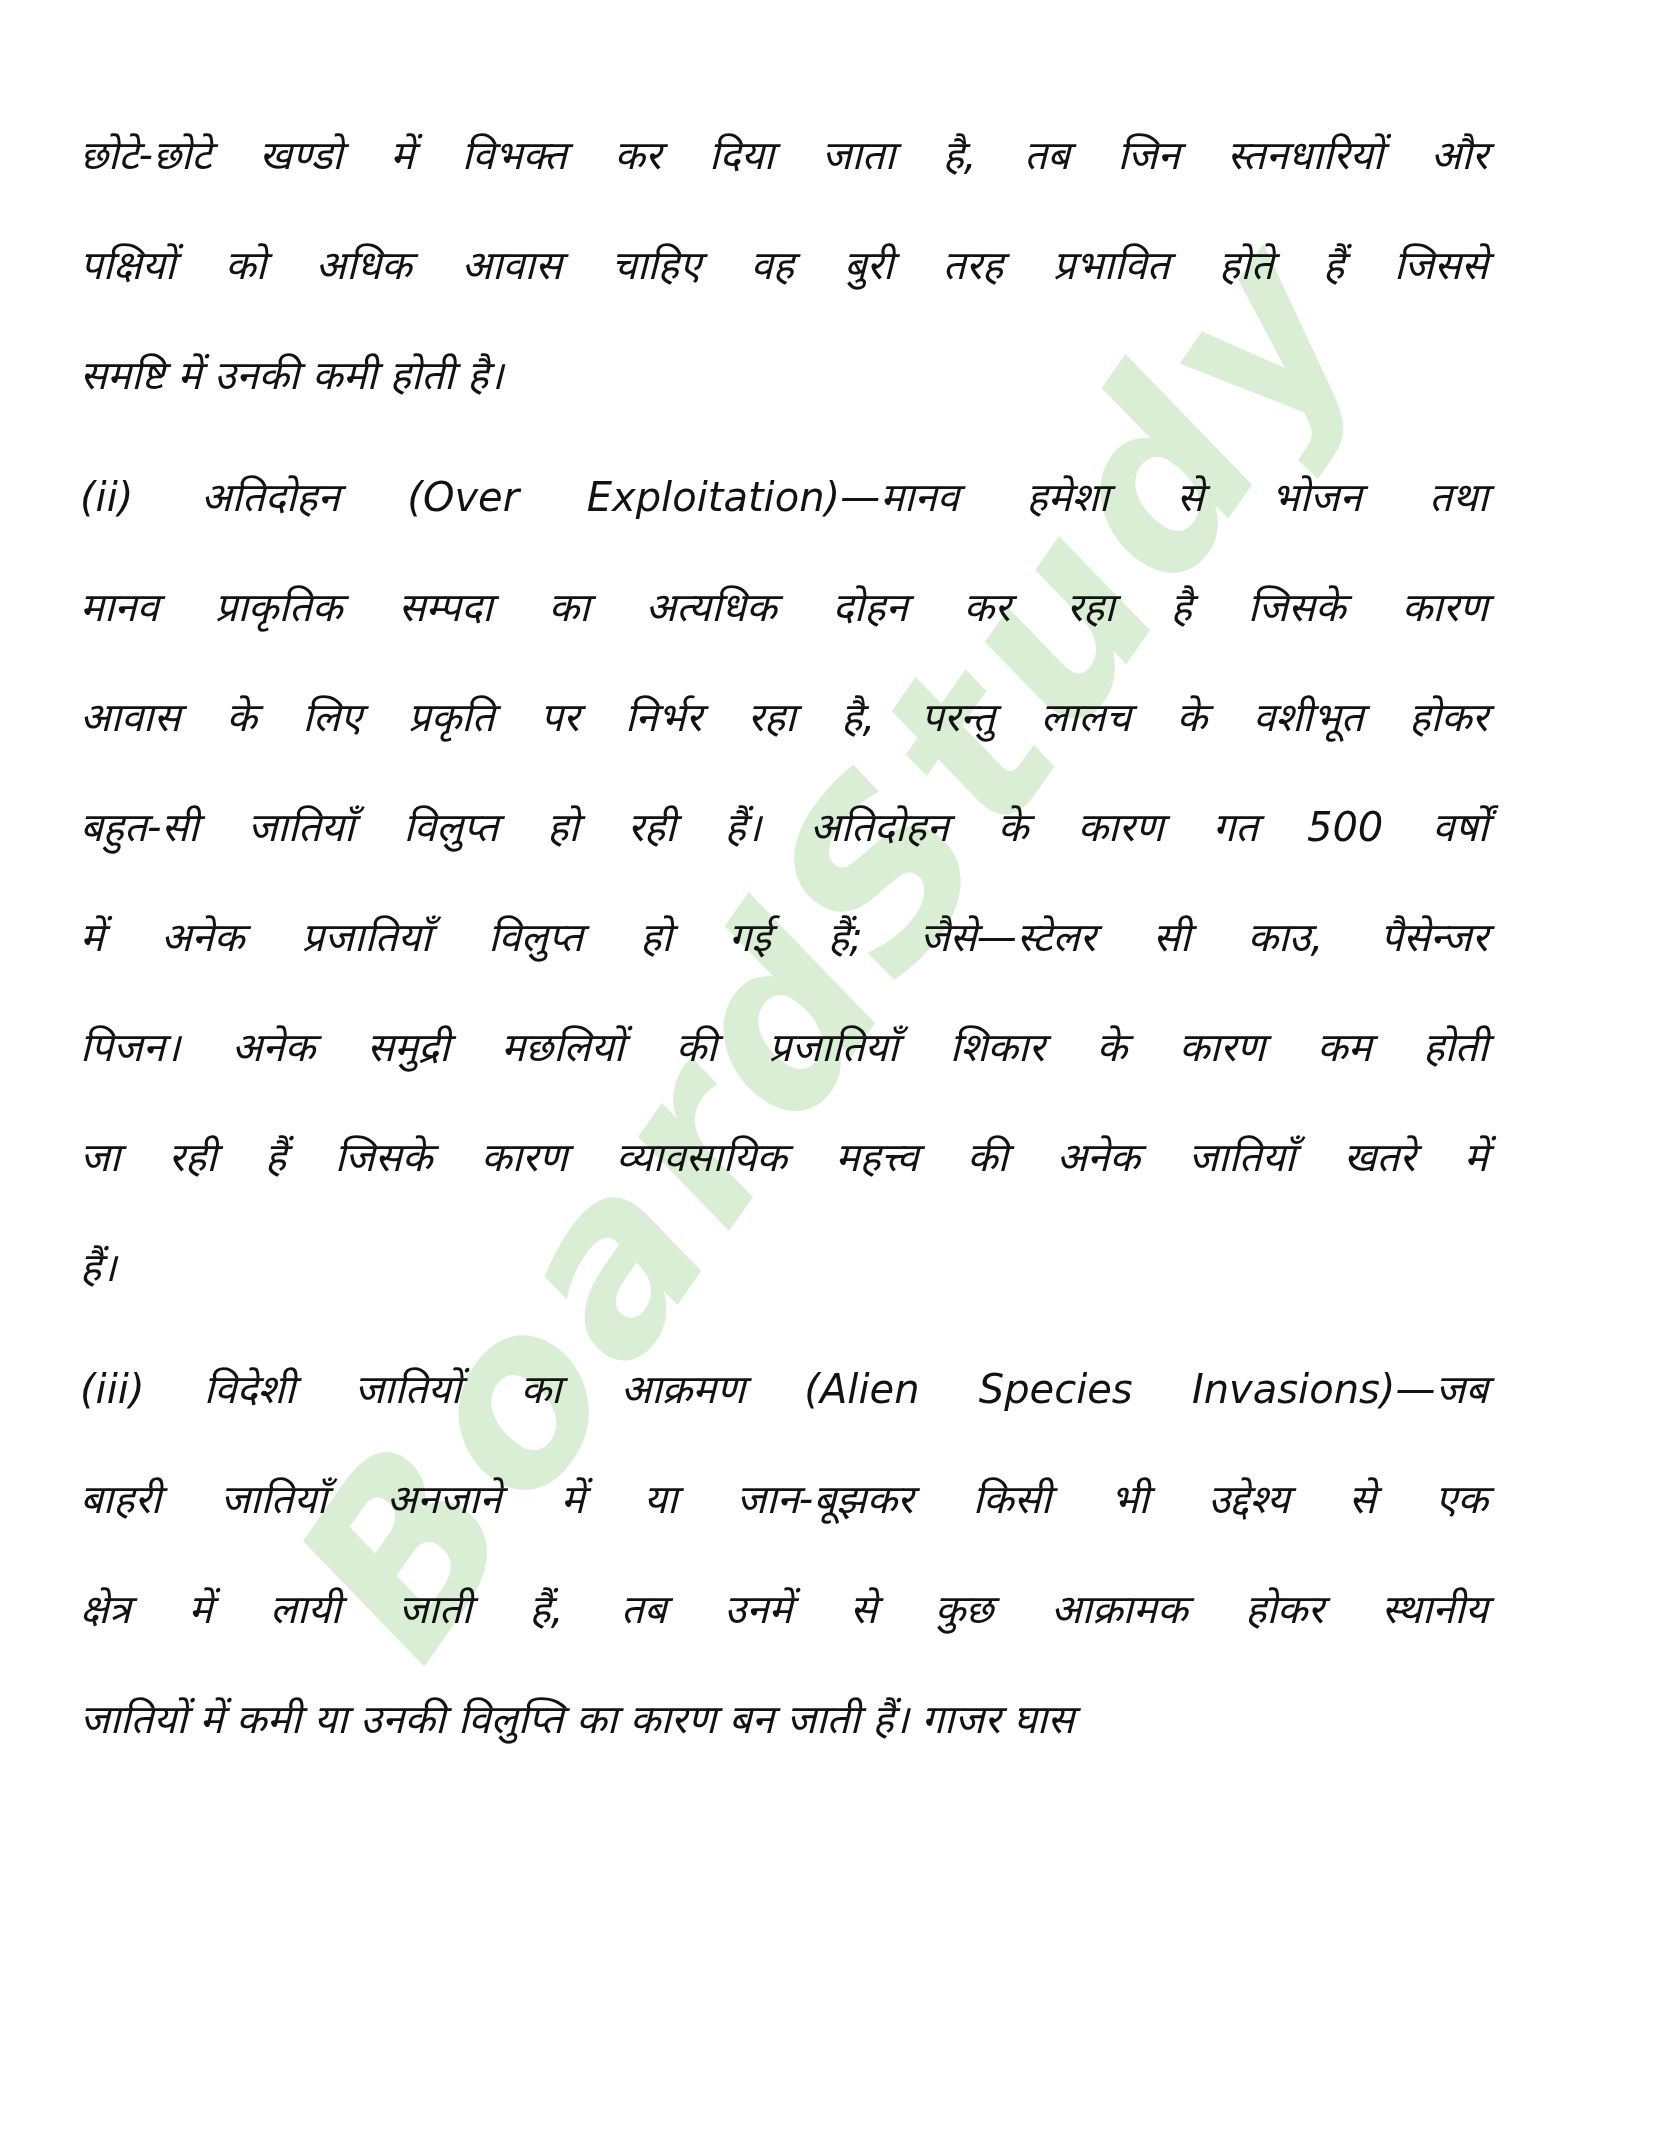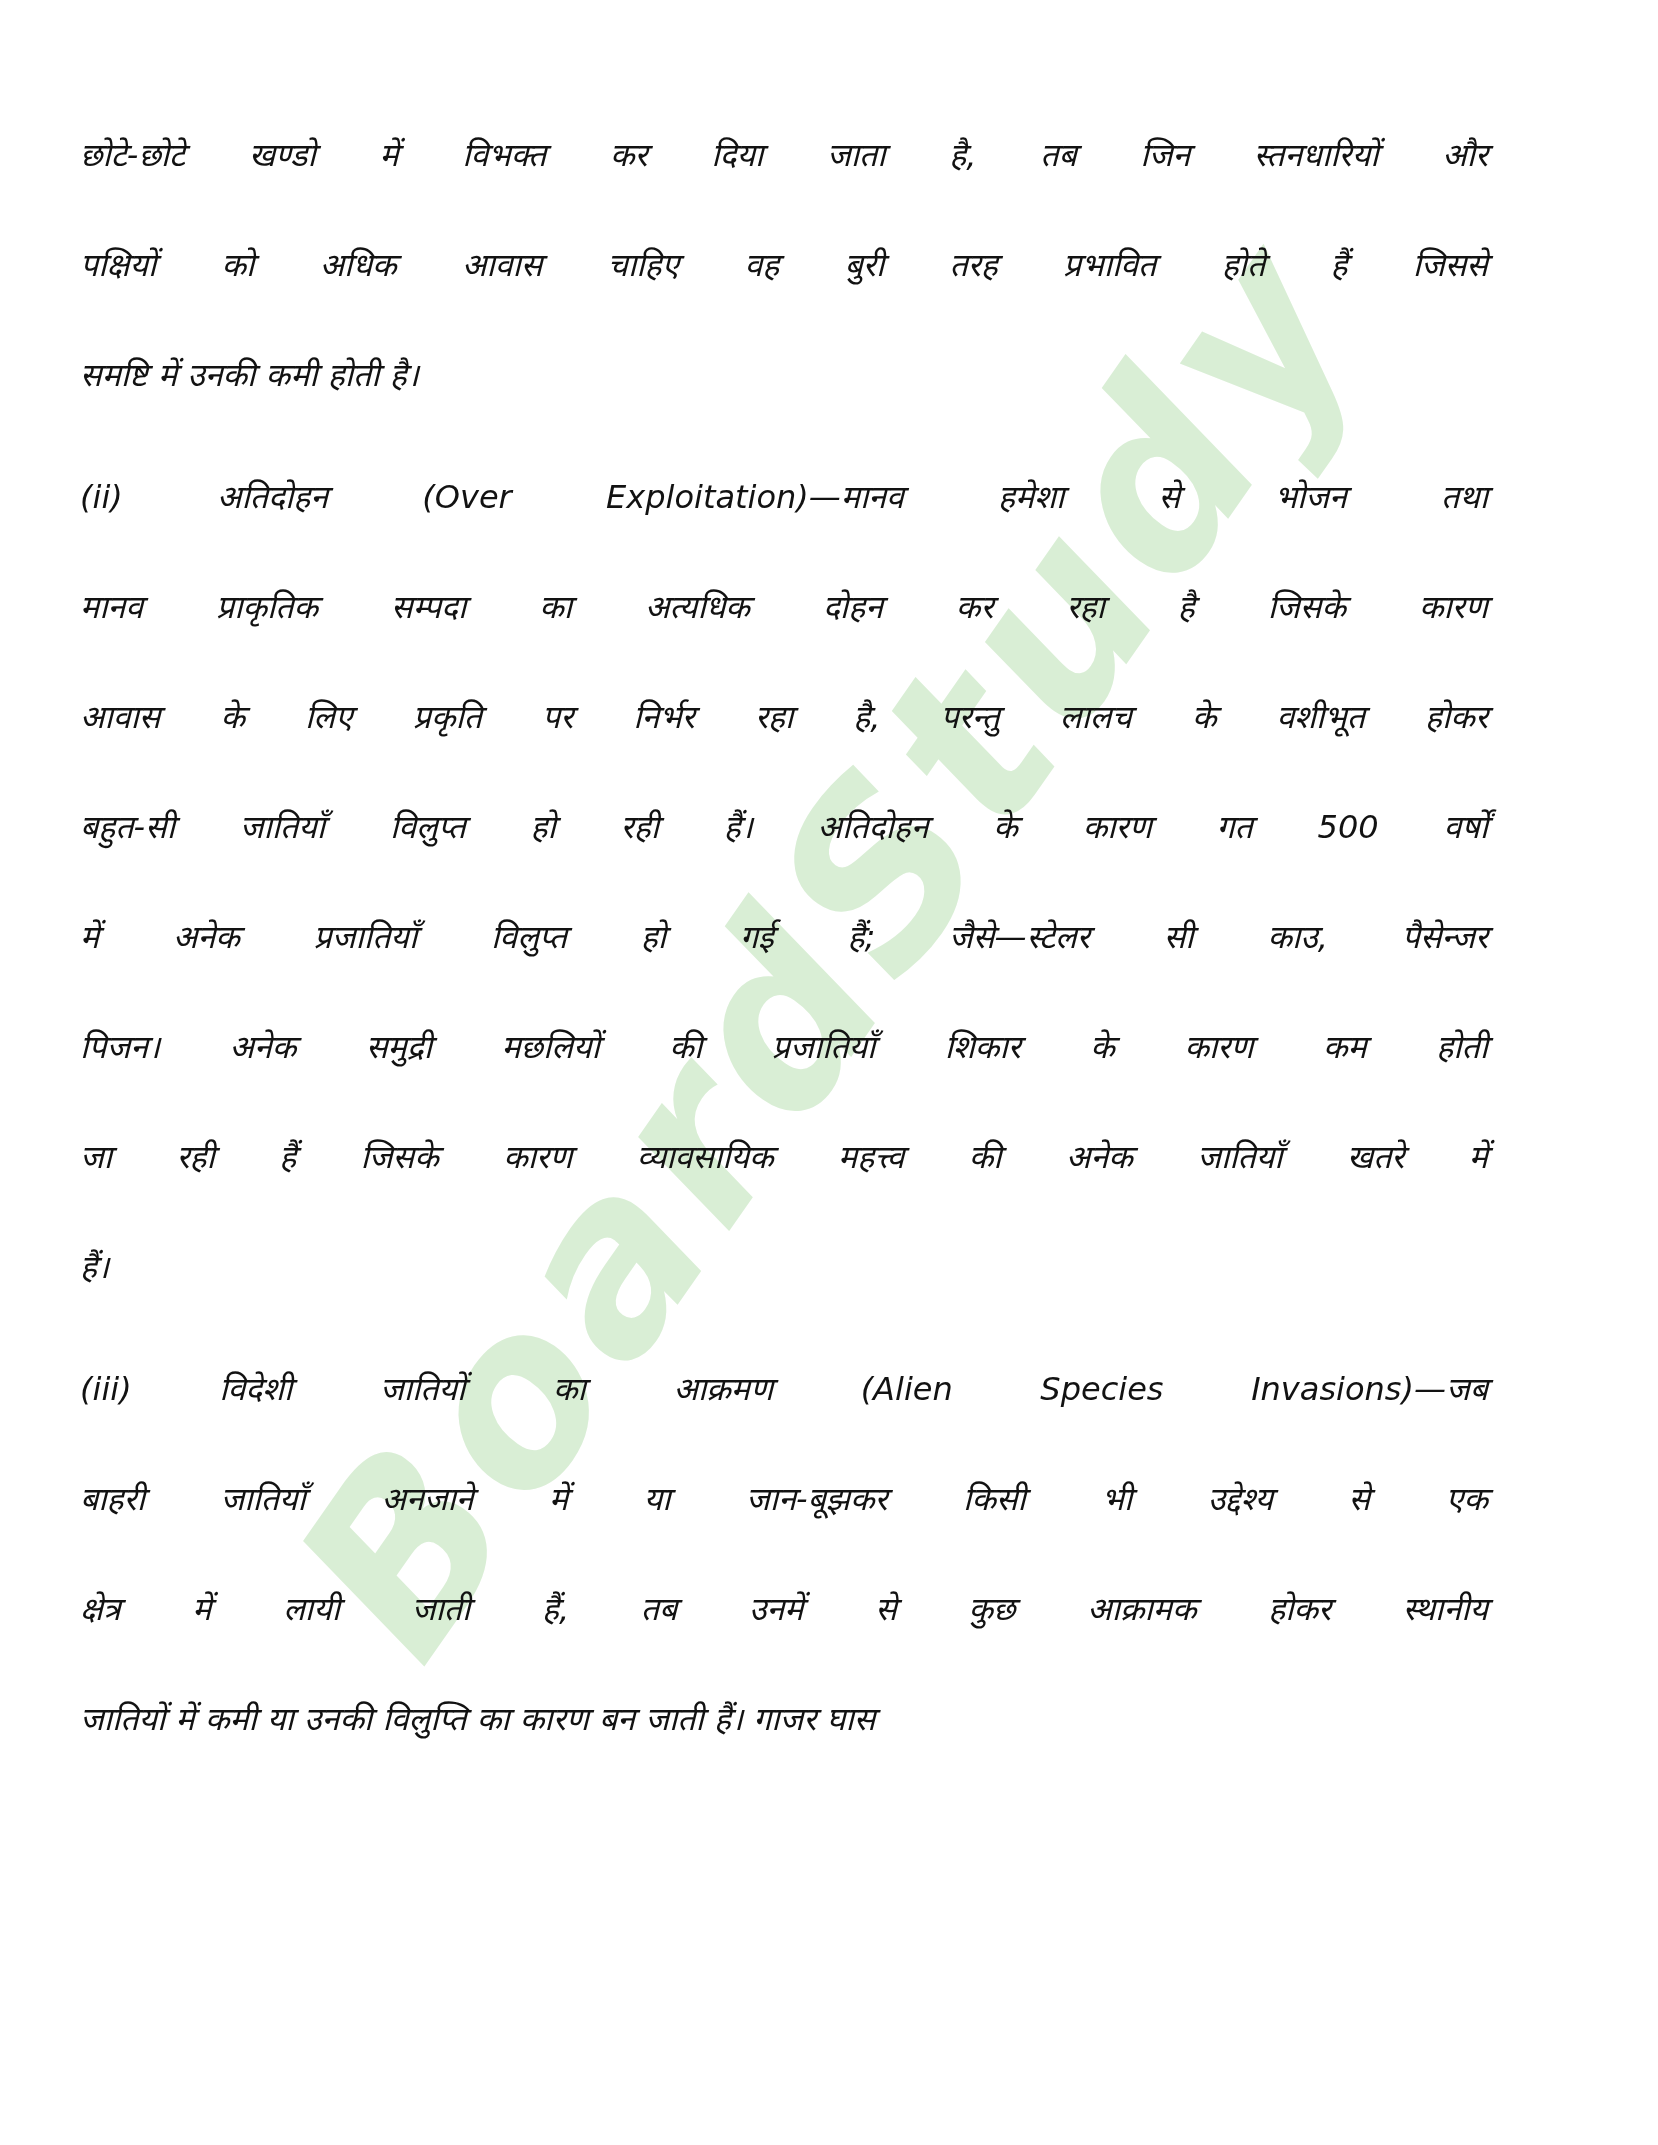--- a/index.html
+++ b/index.html
@@ -32,21 +32,21 @@
     white-space: nowrap;
   }
   .content {
     position: absolute;
     left: 80px;
     top: 100px;
     width: 1408px;
     z-index: 1;
     color: #121212;
     font-style: italic;
-    font-size: 32px;
+    font-size: 40px;
     line-height: 110px;
   }
   .para {
     margin: 0 0 12px 0;
   }
   .line {
     text-align: justify;
     text-align-last: justify;
     white-space: normal;
   }

